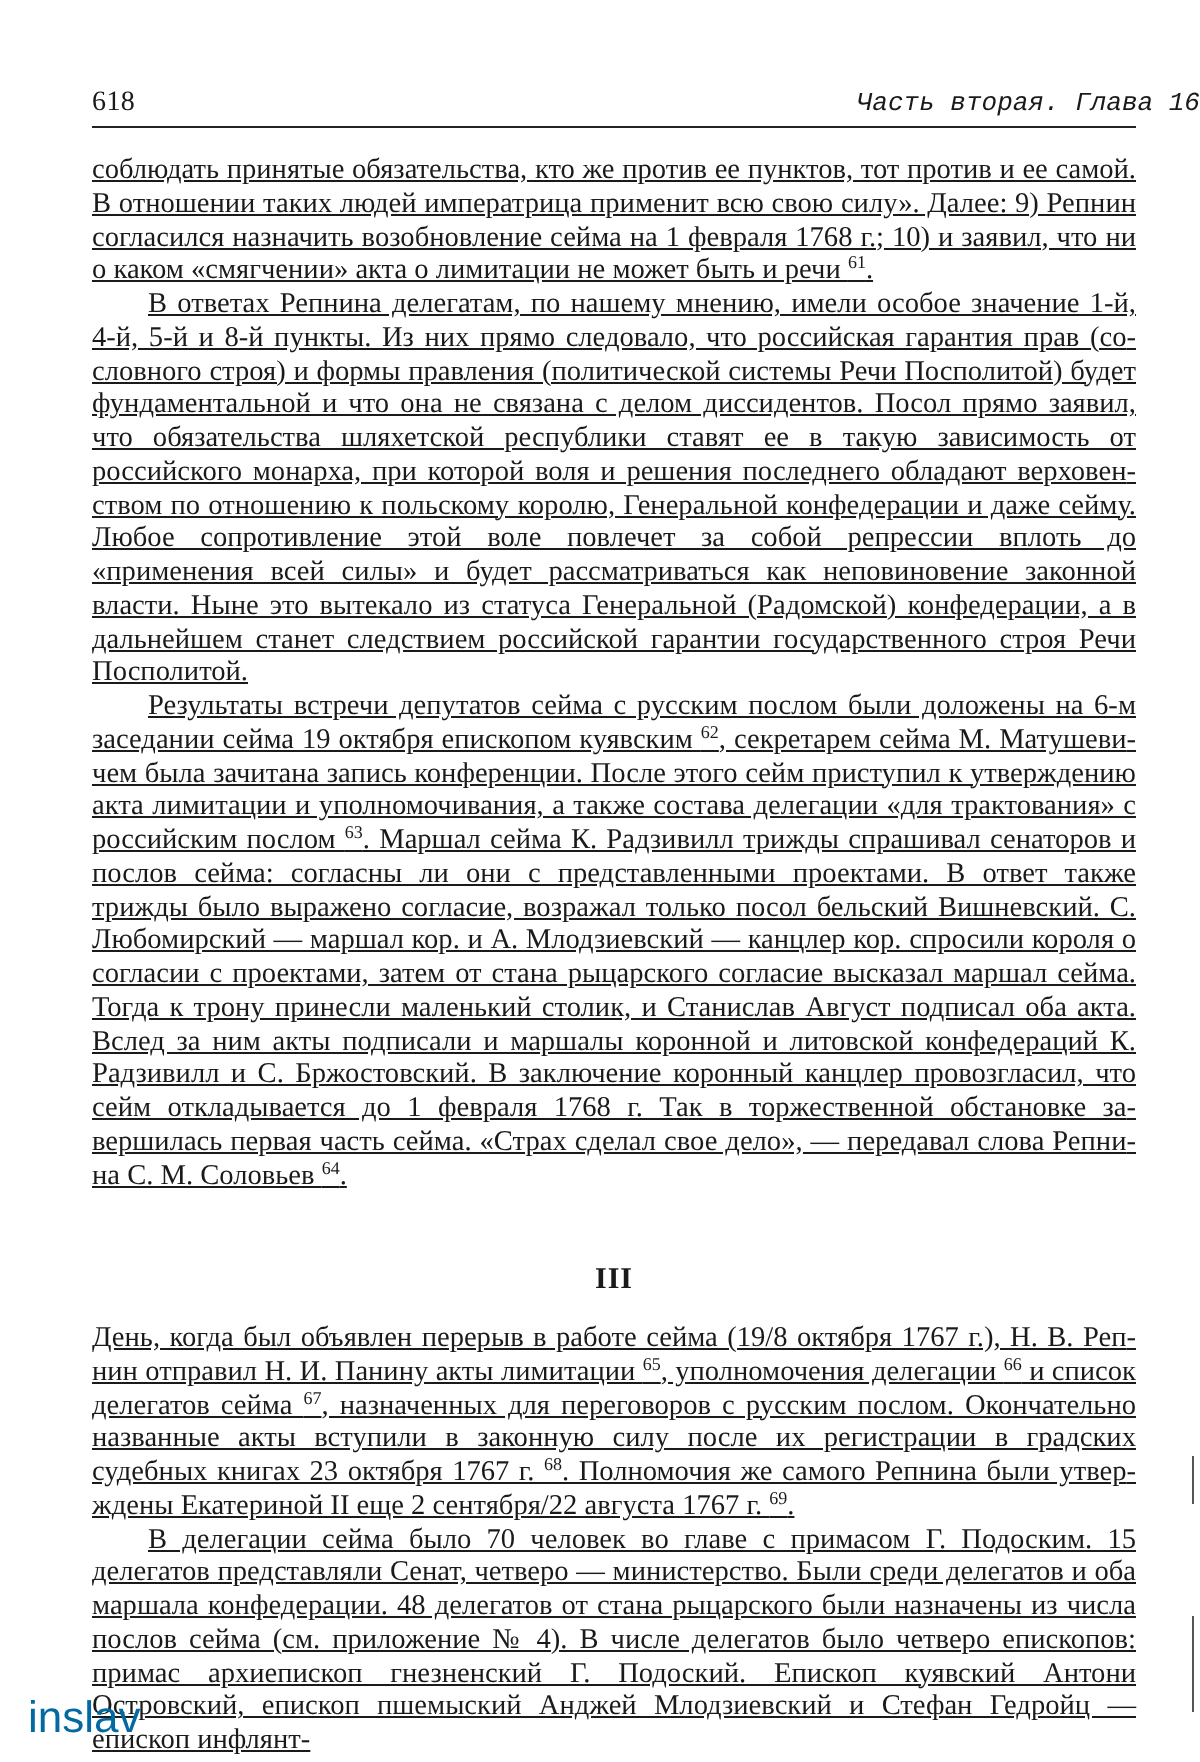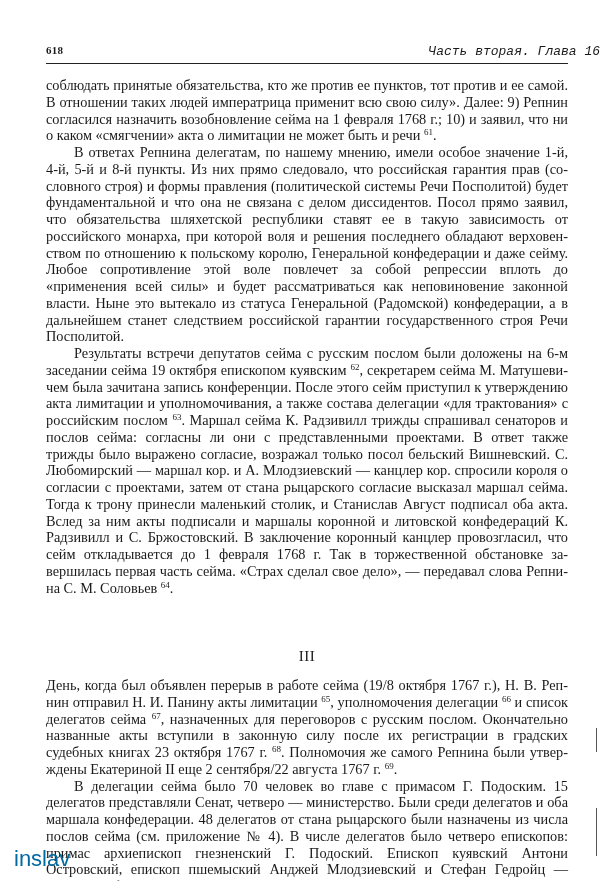--- a/index.html
+++ b/index.html
@@ -3,44 +3,44 @@
 <meta charset="utf-8">
 <style>
   html, body { margin: 0; padding: 0; background: #ffffff; }
   body {
     width: 600px; height: 881px; position: relative; overflow: hidden;
     font-family: "Liberation Serif", "DejaVu Serif", serif;
     color: #1a1a1a;
   }
   .page-number {
     position: absolute; left: 46px; top: 44px;
-    font-size: 11px; letter-spacing: 0.2px; font-weight: bold;
+    font-size: 14px; letter-spacing: 0.2px;
   }
   .running-head {
     position: absolute; left: 0; right: 0; top: 44px;
     text-align: right; font-style: italic; font-size: 13px;
     padding-left: 30px;
     font-family: Liberation Mono, monospace;
   }
   .header-rule {
     position: absolute; left: 46px; width: 522px; top: 63px;
     height: 0; border-top: 1px solid #222;
   }
   .body-text {
     position: absolute; left: 46px; top: 77px; width: 522px;
     font-size: 14.3px; line-height: 16.75px;
     text-align: justify; hyphens: manual;
   }
-  .body-text p { margin: 0; text-indent: 0; }
+  .body-text p { margin: 0; text-indent: 0; text-decoration: underline; }
   .body-text p.indent { text-indent: 28px; }
   .body-text p.noindent { text-indent: 0; }
   sup { font-size: 9px; line-height: 0; vertical-align: 5px; }
   .section-heading {
-    text-align: center; font-weight: normal; font-size: 15px;
-    margin: 52px 0 12px 0; letter-spacing: 0.5px;
+    text-align: center; font-weight: bold; font-size: 15px;
+    margin: 36px 0 12px 0; letter-spacing: 0.5px;
     text-indent: 0;
   }
   .watermark {
     position: absolute; left: 14px; top: 846px;
     font-family: "Liberation Sans", "DejaVu Sans", sans-serif;
     font-size: 22px; color: #0369a1;
   }
   .margin-mark {
     position: absolute; width: 1px; background: #555;
   }

